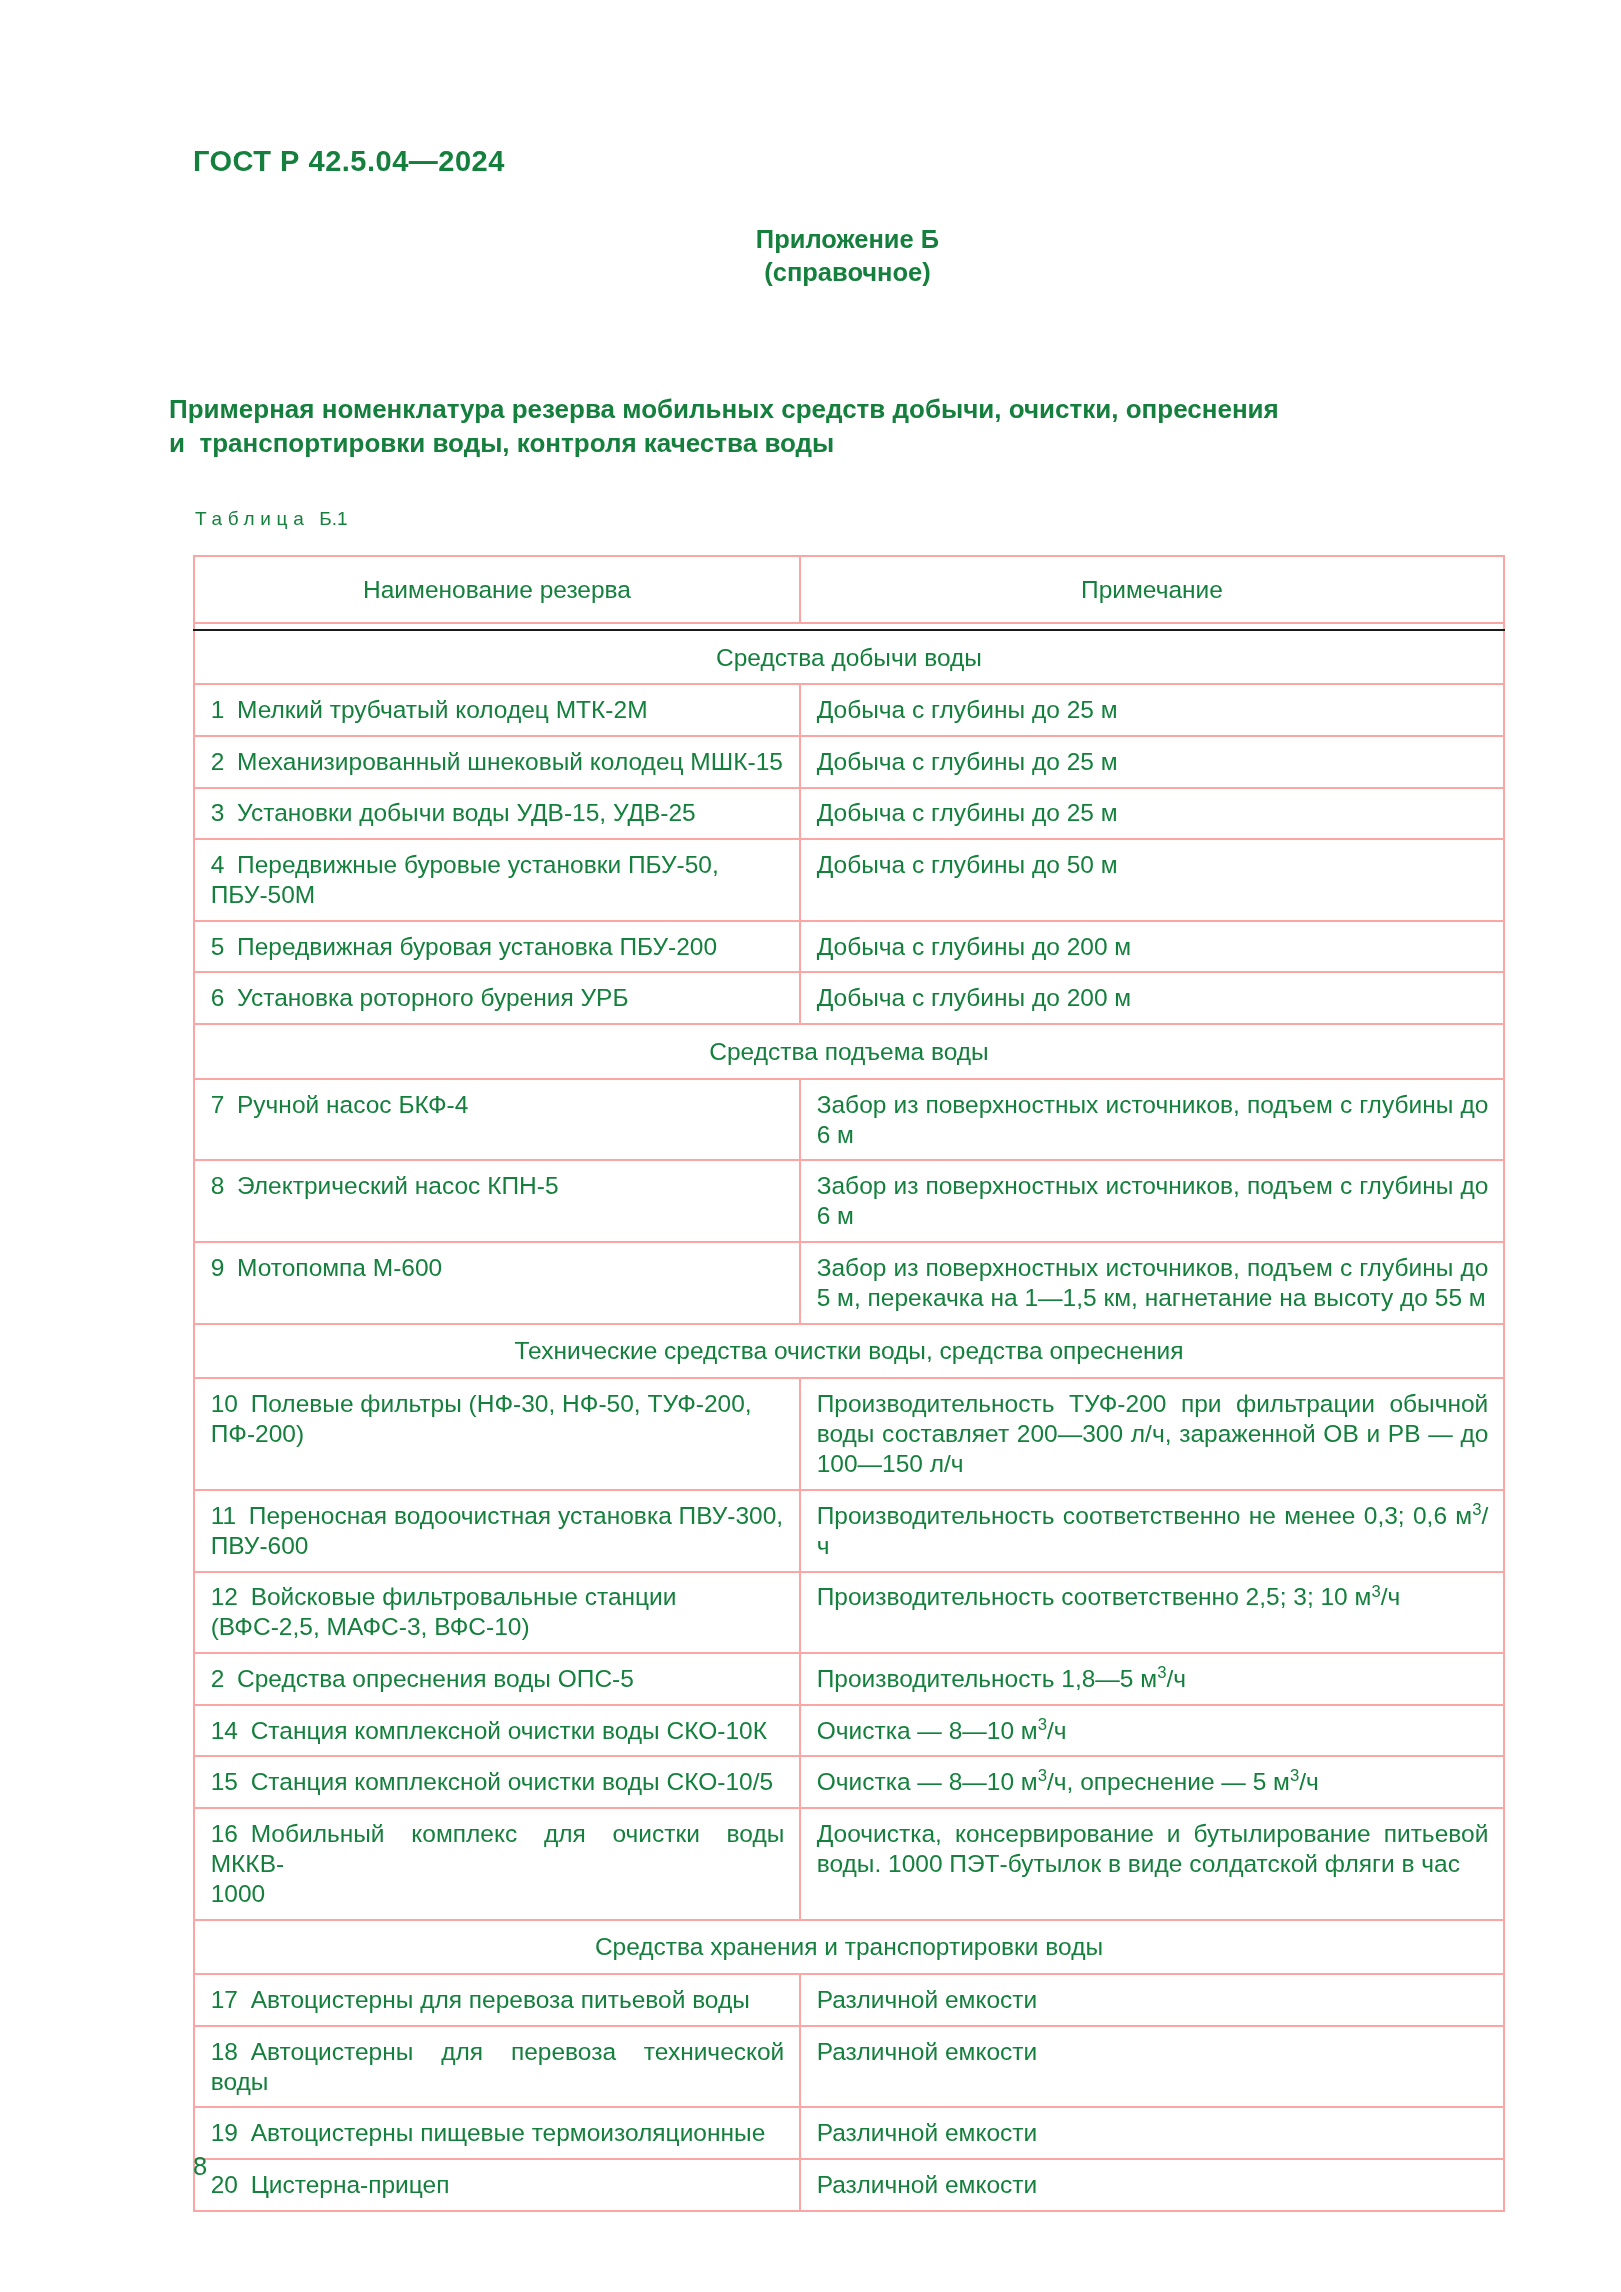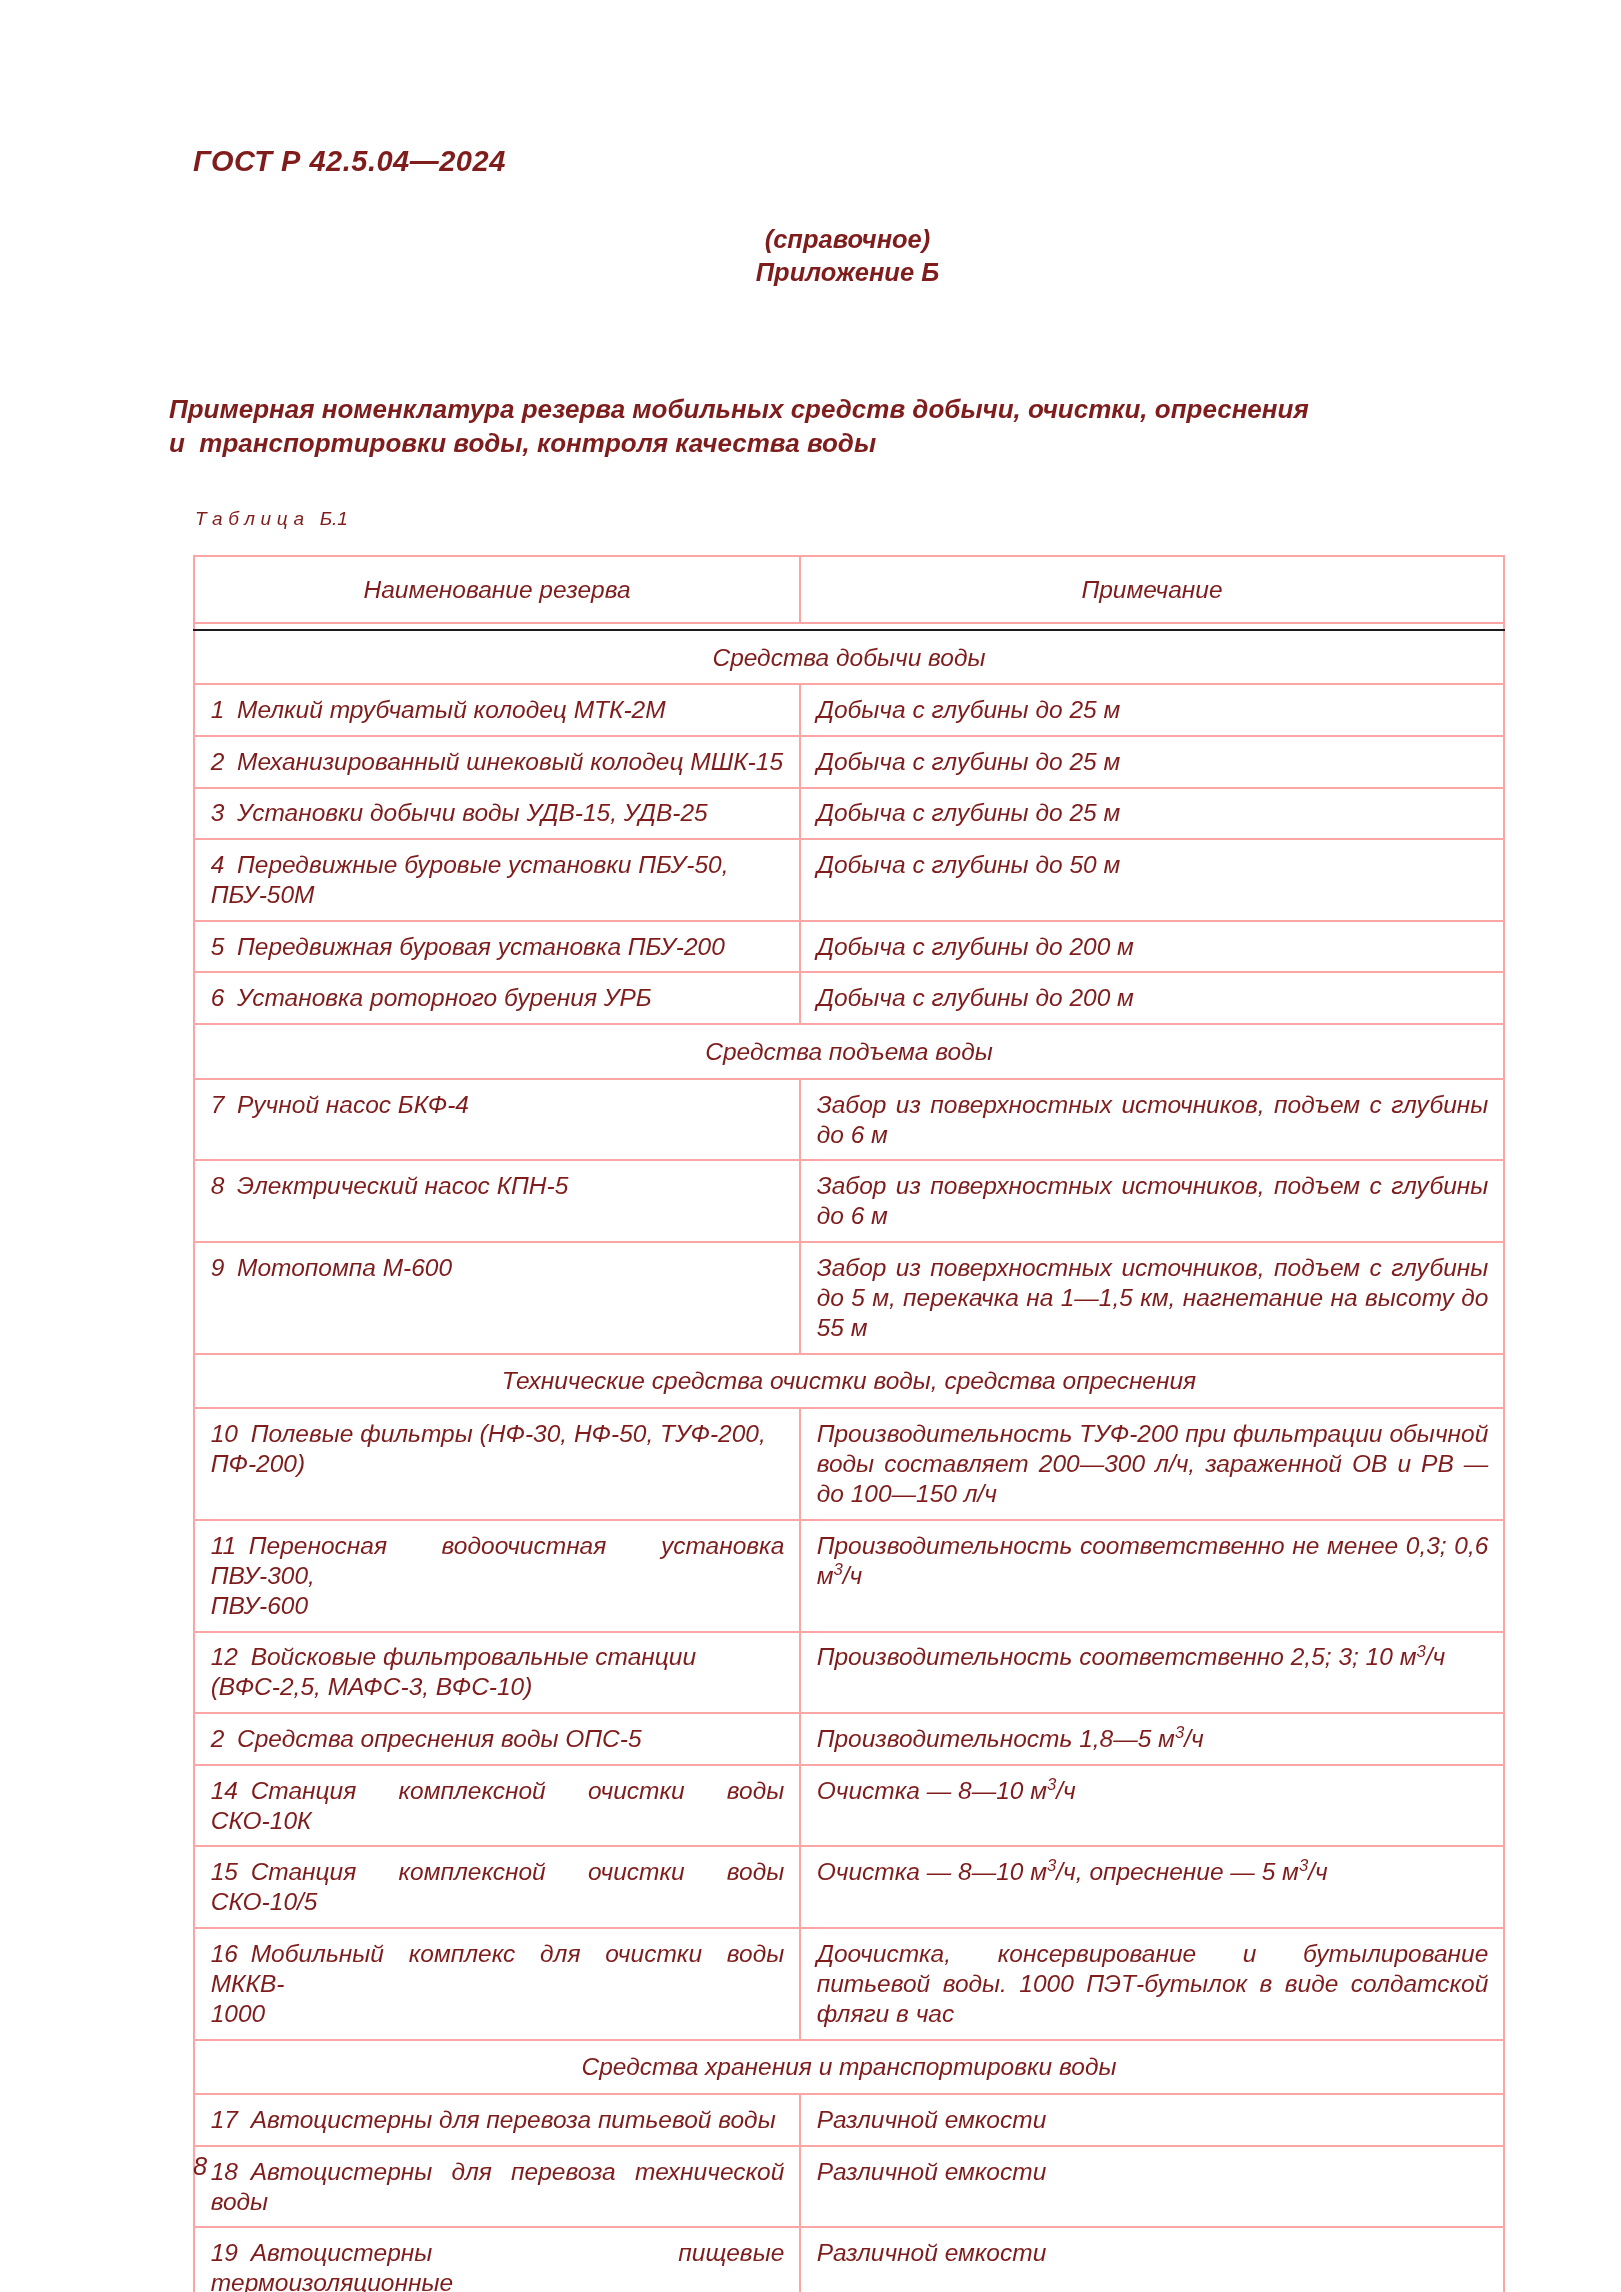--- a/index.html
+++ b/index.html
@@ -2,23 +2,22 @@
 <html><head>
 <meta charset="utf-8">
 <style>
   html, body { margin: 0; padding: 0; background: #e8e8e8; }
   .page {
     position: relative;
     width: 1621px;
     height: 2293px;
     background: #ffffff;
     font-family: "Liberation Sans", "DejaVu Sans", sans-serif;
-    color: #7f1d1d;
+    color: #15803d;
     overflow: hidden;
-    font-style: italic;
   }
   .doc-code {
     position: absolute;
     left: 193px;
     top: 145px;
     font-size: 29px;
     font-weight: bold;
     letter-spacing: 0.5px;
     white-space: nowrap;
   }
@@ -109,22 +108,22 @@
   }
 </style>
 </head>
 <body>
 
 <div class="page">
 
   <div class="doc-code">ГОСТ Р 42.5.04—2024</div>
 
   <div class="appendix">
+    <div>Приложение Б</div>
     <div>(справочное)</div>
-    <div>Приложение Б</div>
   </div>
 
   <div class="doc-title">
     <div>Примерная номенклатура резерва мобильных средств добычи, очистки, опреснения</div>
     <div>и&nbsp; транспортировки воды, контроля качества воды</div>
   </div>
 
   <div class="table-caption">
     <span class="spread">Таблица</span><span class="cnum">Б.1</span>
   </div>

